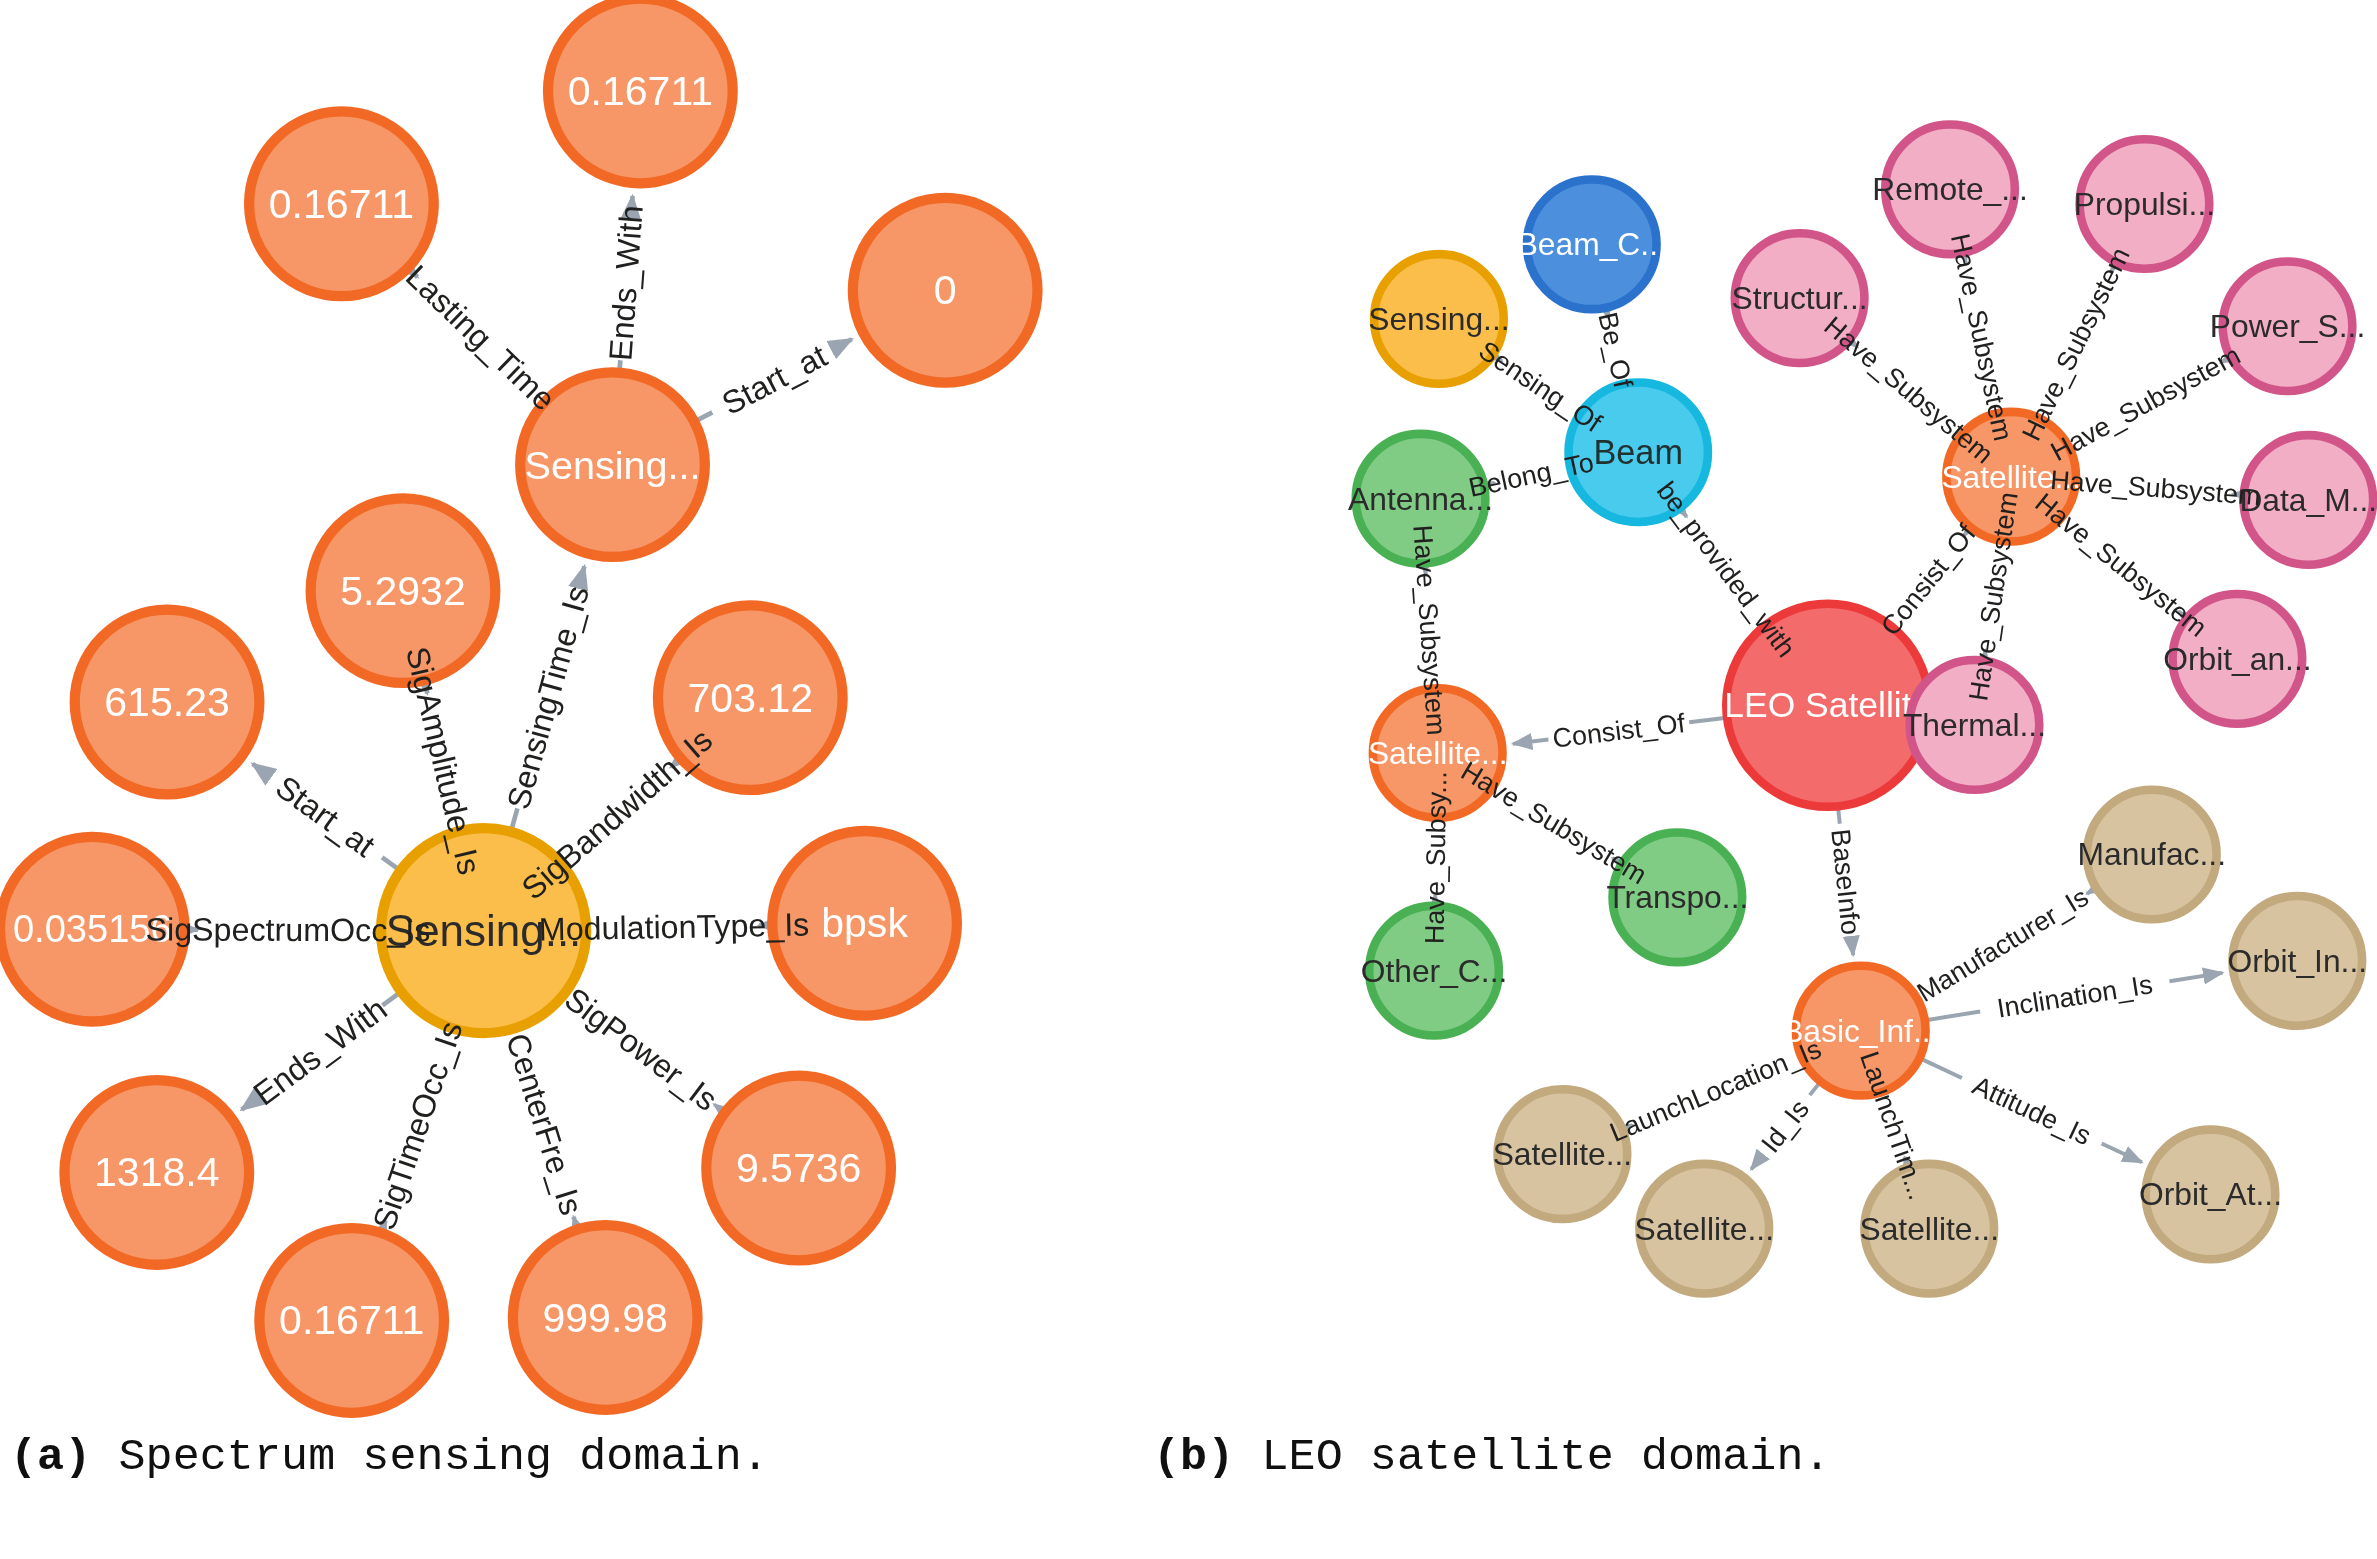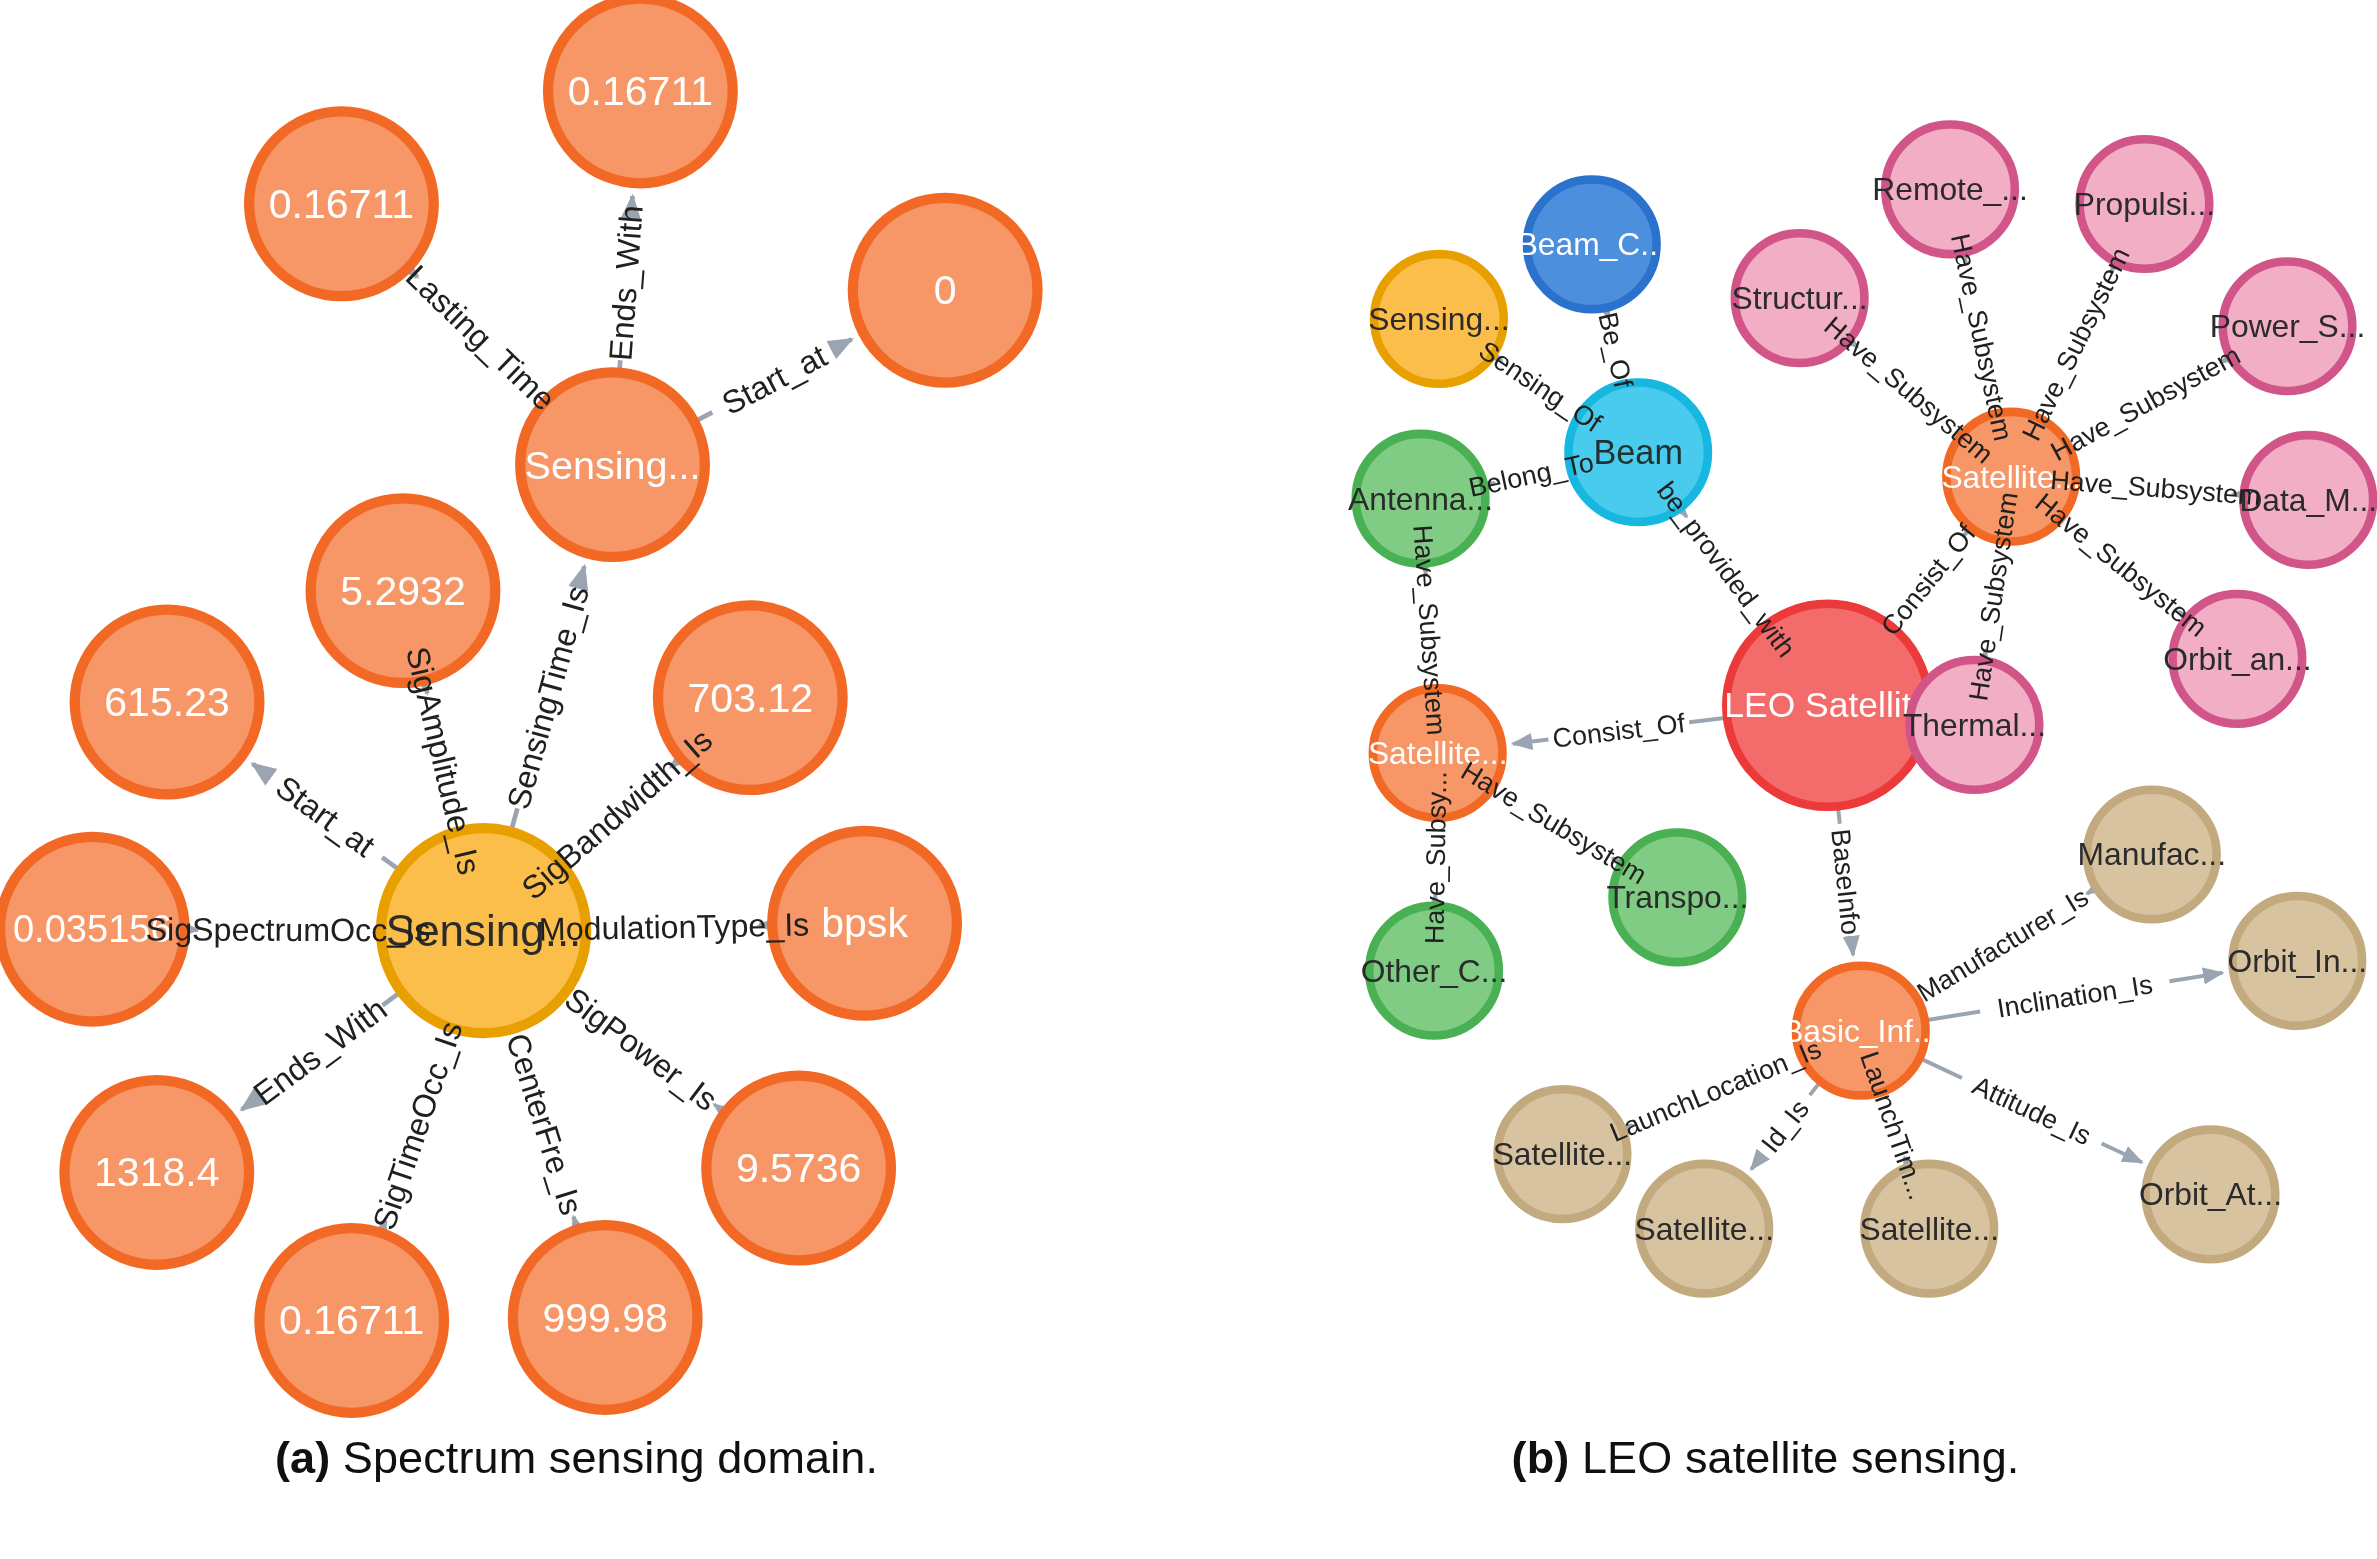--- a/index.html
+++ b/index.html
@@ -11,22 +11,22 @@
   }
   #figure{position:absolute;left:0;top:0;width:2377px;height:1559px;}
   .panel{position:absolute;top:0;height:1559px;}
   #panel-a{left:0;width:1143px;}
   #panel-b{left:1143px;width:1235px;}
   .graph-svg{position:absolute;left:0;top:0;}
   .caption{
     position:absolute;
     left:10px;right:0;
     top:1432px;
-    text-align:center;
-    font-family:Liberation Sans, sans-serif;
+    text-align:left;
+    font-family:Liberation Mono, monospace;
     font-size:45px;
     color:#101010;
     letter-spacing:0.1px;
     white-space:nowrap;
   }
   .caption b{font-weight:bold;}
   
   text.node-label{
     font-family:"Liberation Sans", sans-serif;
     text-anchor:middle;
@@ -331,18 +331,18 @@
           <text x="695.5116839976288" y="391.0376049493782" class="edge-label" transform="rotate(-81.59 695.51 391.04)">Have_Subsystem</text>
           <text x="703.0054564137854" y="675.8118246908189" class="edge-label" transform="rotate(-31.18 703.01 675.81)">Manufacturer_Is</text>
           <text x="762.0437767327866" y="718.0518339670341" class="edge-label" transform="rotate(-9.07 762.04 718.05)">Inclination_Is</text>
           <text x="726.8306276007568" y="811.5150492954594" class="edge-label" transform="rotate(25.10 726.83 811.52)">Attitude_Is</text>
           <text x="468.23389742380846" y="795.1613785253908" class="edge-label" transform="rotate(-22.49 468.23 795.16)">LaunchLocation_Is</text>
           <text x="525.1698541118812" y="824.2537783896503" class="edge-label" transform="rotate(-51.69 525.17 824.25)">Id_Is</text>
           <text x="613.8565157803216" y="823.6920635073589" class="edge-label" transform="rotate(70.93 613.86 823.69)">LaunchTim...</text>
         </g>
       </svg>
     <div class="caption">
-      <b>(b)</b><span> LEO satellite sensing.</span>
+      <b>(b)</b><span> LEO satellite domain.</span>
     </div>
   </div>
 
 </div>
 
 
 </body></html>

